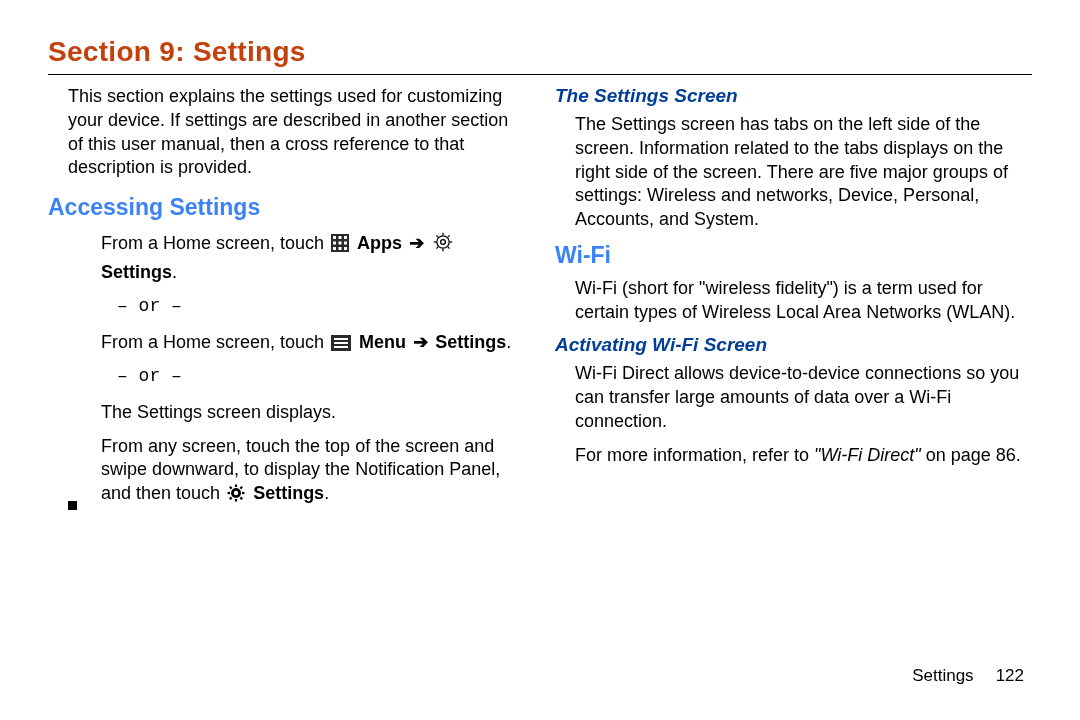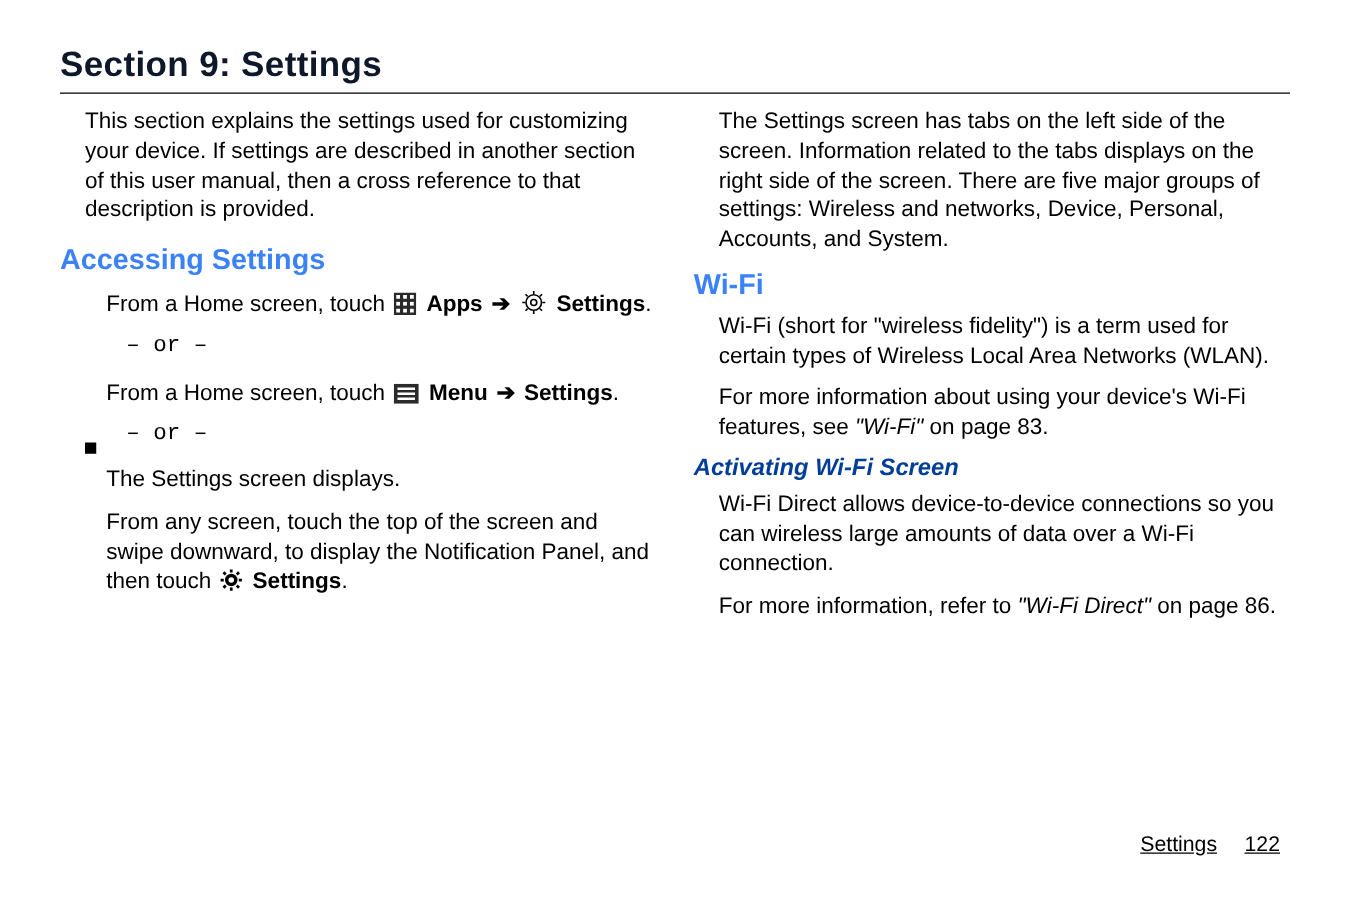--- a/index.html
+++ b/index.html
@@ -13,21 +13,21 @@
     box-sizing: border-box;
     position: relative;
     overflow: hidden;
   }
   .page {
     padding: 36px 48px 0 48px;
   }
   h1.section-title {
     font-size: 28px;
     font-weight: 900;
-    color: #0f172a;
+    color: #c2410c;
     margin: 0 0 6px 0;
     letter-spacing: 0.3px;
     font-family: Arial, sans-serif;
   }
   hr.rule {
     border: none;
     border-top: 1.5px solid #000;
     margin: 0 0 10px 0;
   }
   .cols {
@@ -53,43 +53,42 @@
   h3.blue-ital {
     color: #003e9a;
     font-weight: 900;
     font-style: italic;
     font-size: 19px;
     margin: 0 0 6px 0;
     font-family: Arial, sans-serif;
   }
   .bullet-row {
     display: flex;
-    align-items: center;
-    gap: 8px;
+    align-items: flex-end;
+    gap: 24px;
     margin-bottom: 2px;
   }
   .bullet-row .blk {
     width: 9px; height: 9px; background:#000; margin-top:7px; flex:0 0 auto;
   }
   .bullet-body { flex: 1 1 auto; }
   .inline-line { line-height: 1.6; }
   .bold { font-weight: 700; }
   .arrow { font-weight: 700; padding: 0 2px;}
   .ital { font-style: italic; }
   .or { margin: 8px 0 10px 16px; font-family: Liberation Mono, monospace; }
   .icon {
     display:inline-block; vertical-align:-3px; margin: 0 3px 0 2px;
   }
   svg { display:block; }
   .footer {
     position: absolute;
     right: 56px;
     bottom: 34px;
     font-size: 17px;
-    text-decoration: underline;
   }
   .footer .pg { margin-left: 22px; }
 </style>
 </head>
 <body>
 
 <div class="page">
   <h1 class="section-title">Section 9: Settings</h1>
   <hr class="rule">
 
@@ -181,30 +180,28 @@
                 </g>
               </svg>
             </span>
             <span class="bold">Settings</span><span>.</span>
           </p>
         </div>
       </div>
     </div>
 
     <div class="col">
+      <h3 class="blue-ital">The Settings Screen</h3>
       <p class="indent1">The Settings screen has tabs on the left side of the screen. Information related to the tabs displays on the right side of the screen. There are five major groups of settings: Wireless and networks, Device, Personal, Accounts, and System.</p>
 
       <h2 class="blue" style="margin-top:10px">Wi-Fi</h2>
       <p class="indent1">Wi-Fi (short for "wireless fidelity") is a term used for certain types of Wireless Local Area Networks (WLAN).</p>
-      <p class="indent1">
-        <span>For more information about using your device's Wi-Fi features, see </span><span class="ital">"Wi-Fi"</span><span> on page 83.</span>
-      </p>
 
       <h3 class="blue-ital" style="margin-top:6px">Activating Wi-Fi Screen</h3>
-      <p class="indent1">Wi-Fi Direct allows device-to-device connections so you can wireless large amounts of data over a Wi-Fi connection.</p>
+      <p class="indent1">Wi-Fi Direct allows device-to-device connections so you can transfer large amounts of data over a Wi-Fi connection.</p>
       <p class="indent1">
         <span>For more information, refer to </span><span class="ital">"Wi-Fi Direct"</span><span> on page 86.</span>
       </p>
     </div>
   </div>
 </div>
 
 <div class="footer">
   <span>Settings</span><span class="pg">122</span>
 </div>

